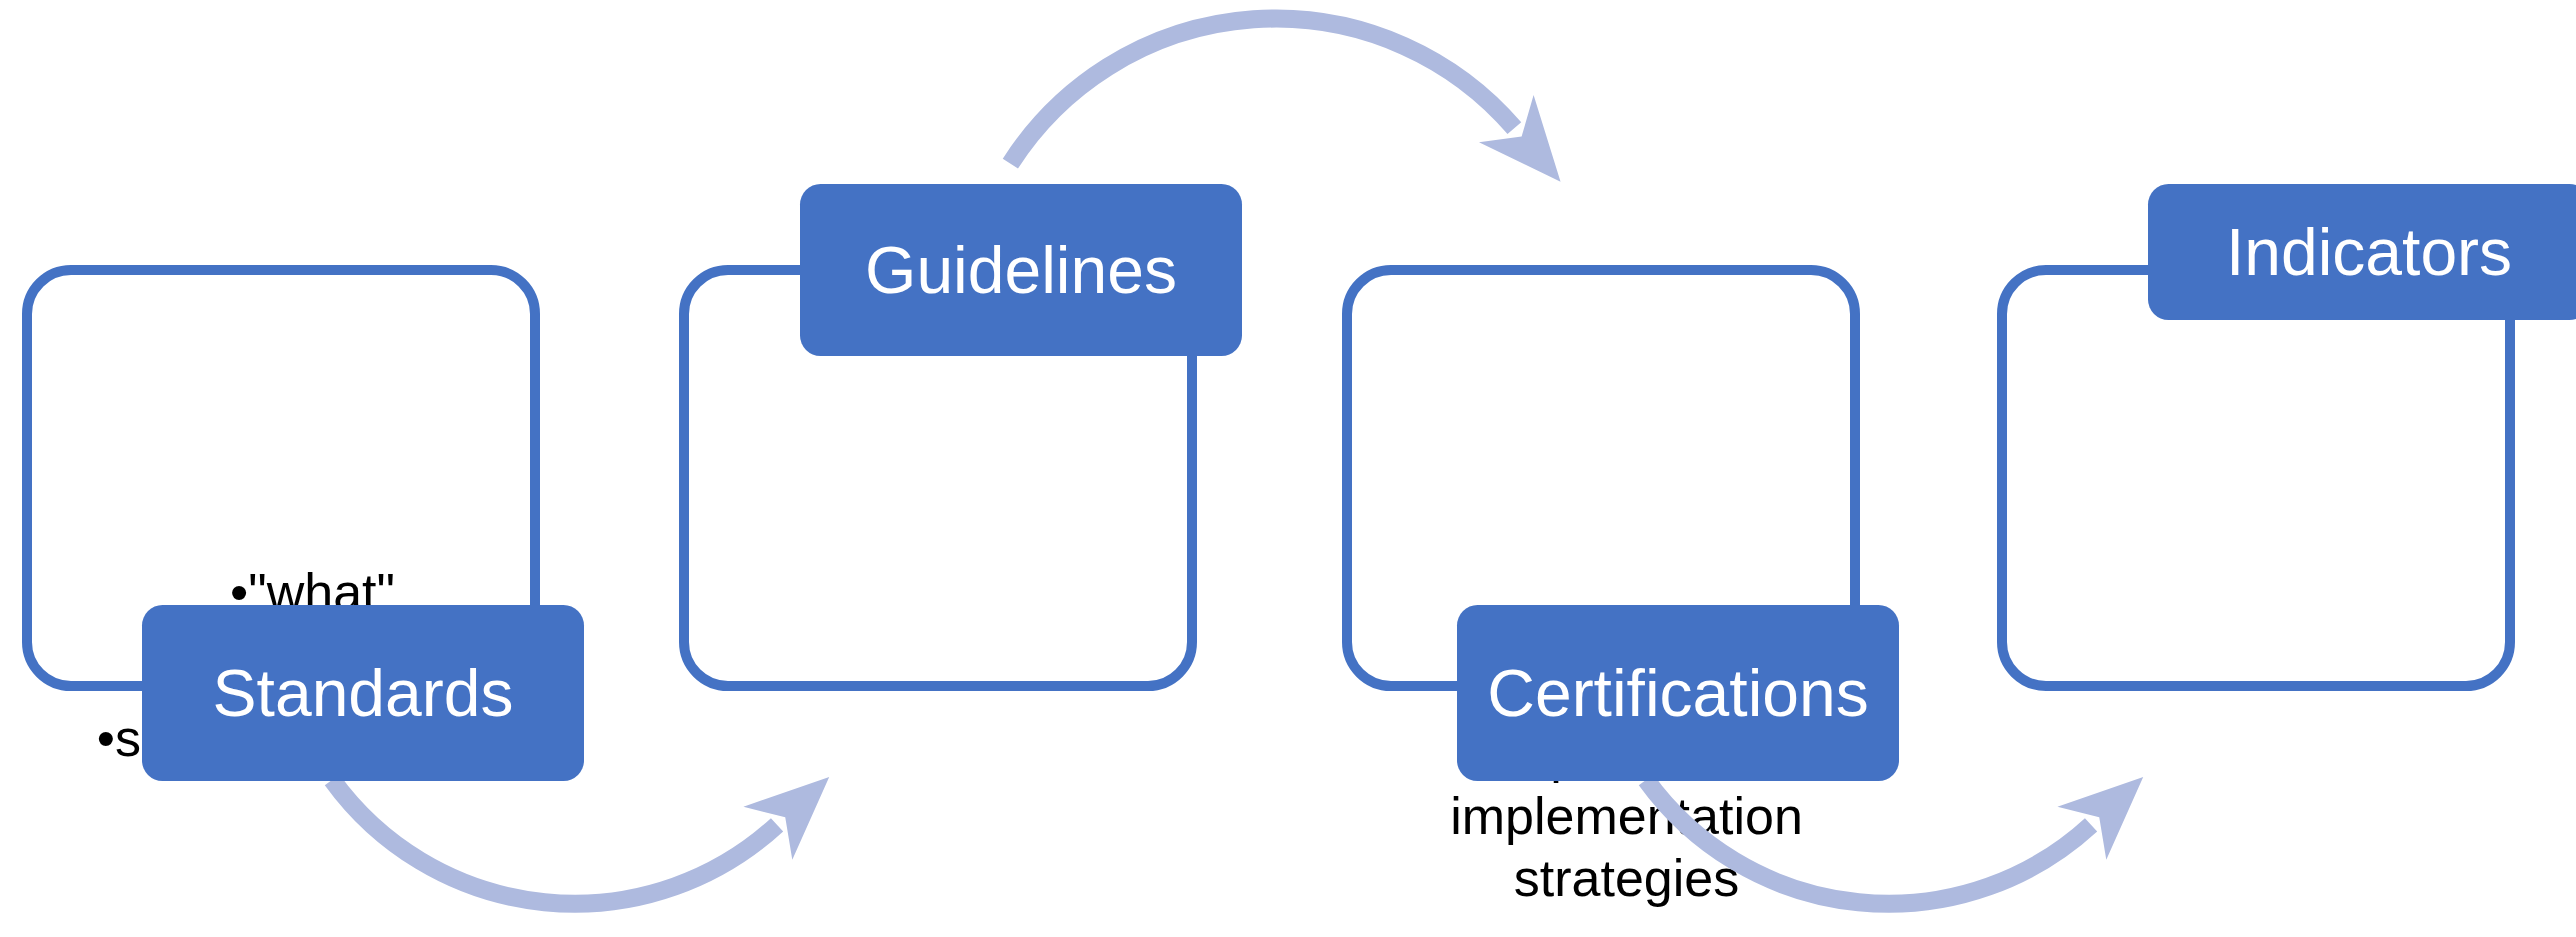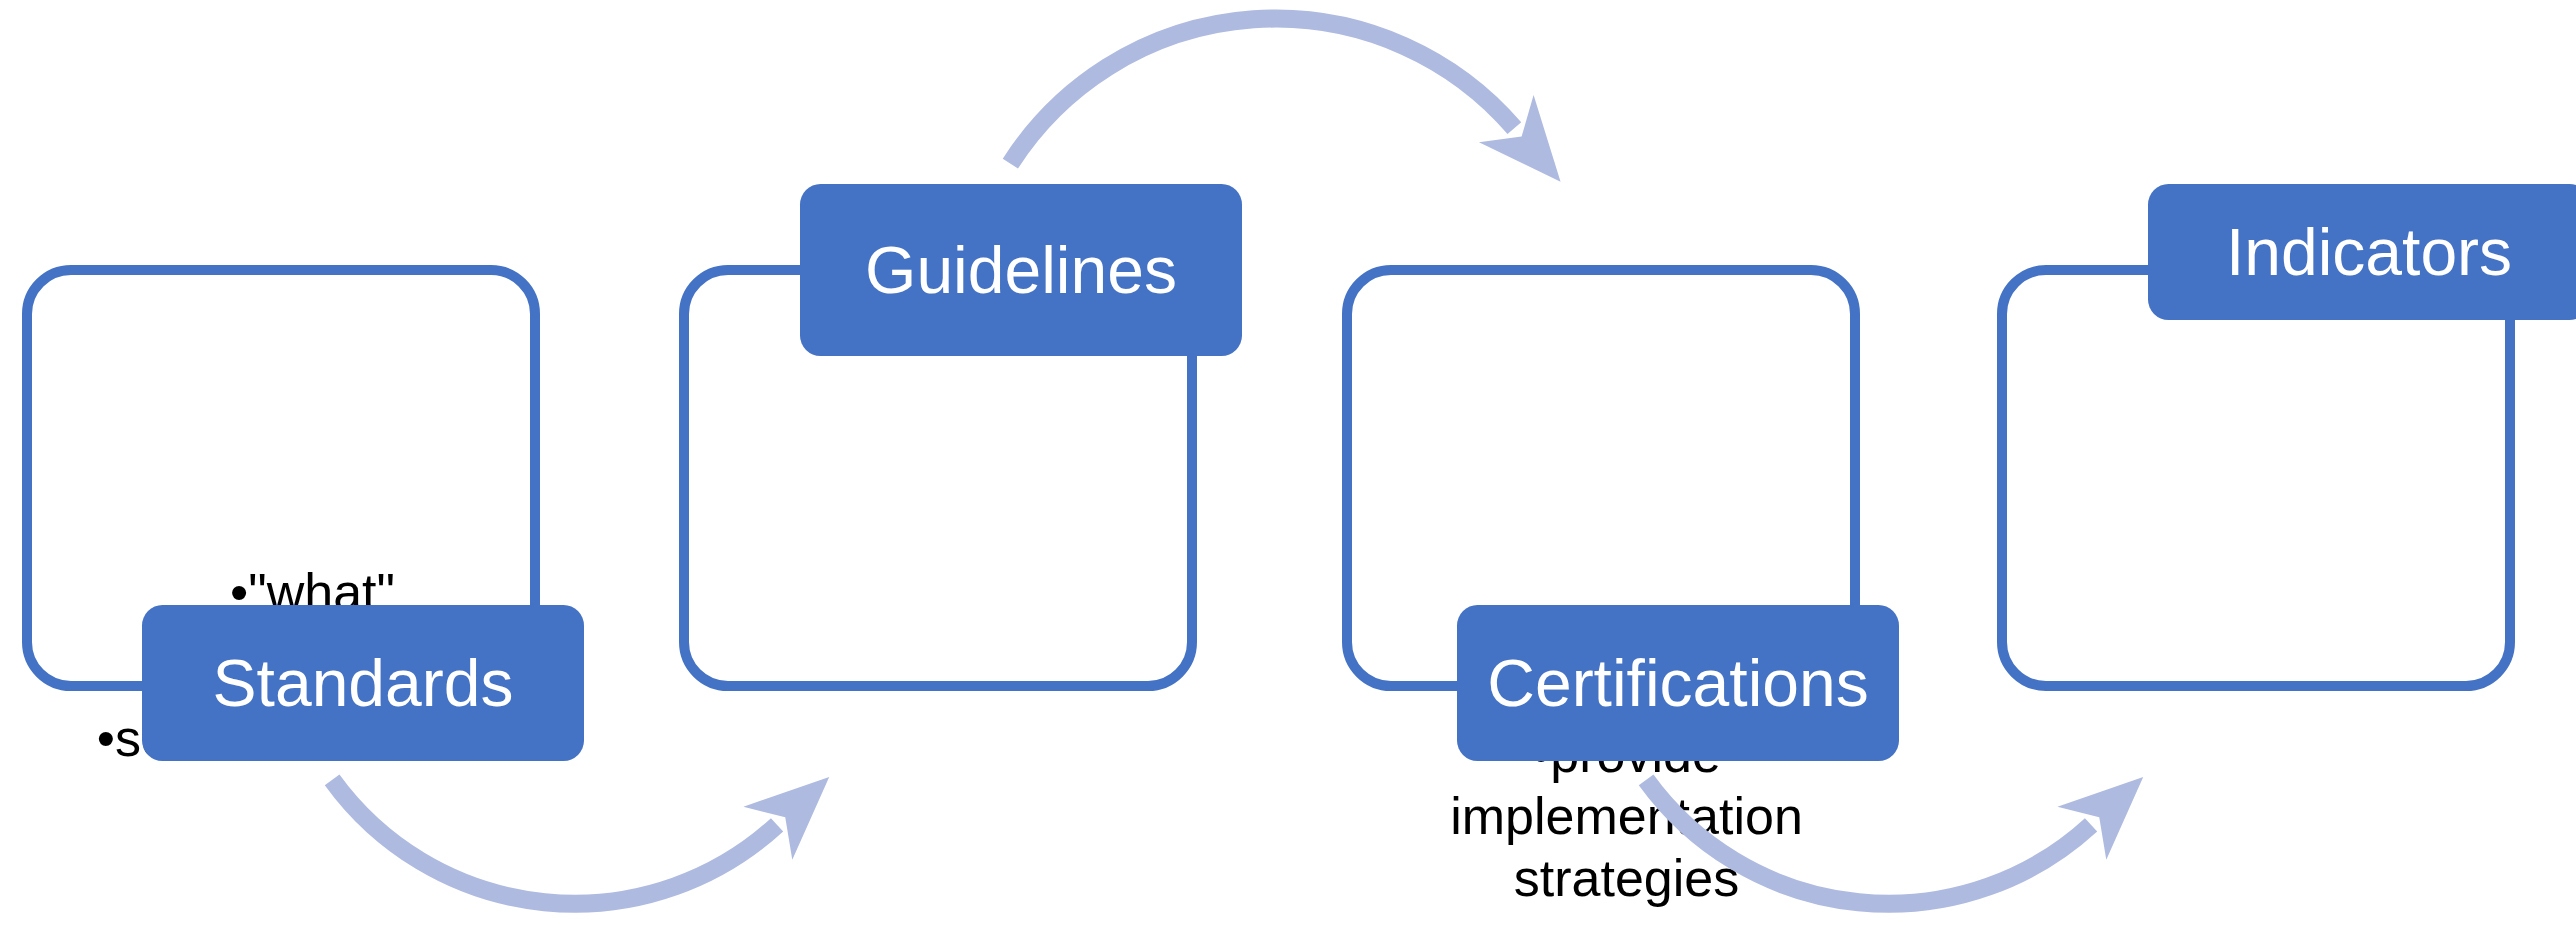--- a/index.html
+++ b/index.html
@@ -41,21 +41,21 @@
     line-height:62px;
     z-index:2;
   }
   .bullets li{margin-bottom:11px;}
   .bullets li::before{content:"\2022";}
   .s1 .bullets{left:36px;top:286px;width:489px;}
   .s2 .bullets{left:748px;top:375px;width:379px;}
   
   .stage-label{
     position:absolute;
-    width:442px;height:156px;
+    width:442px;height:176px;
     background:var(--accent);
     color:var(--label-text);
     border-radius:20.5px;
     display:flex;align-items:center;justify-content:center;
     font-size:66px;
     z-index:3;
     white-space:nowrap;
   }
   .s1 .stage-label{left:142px;top:605px;}
   .s2 .stage-label{left:800px;top:184px;height:172px;}

